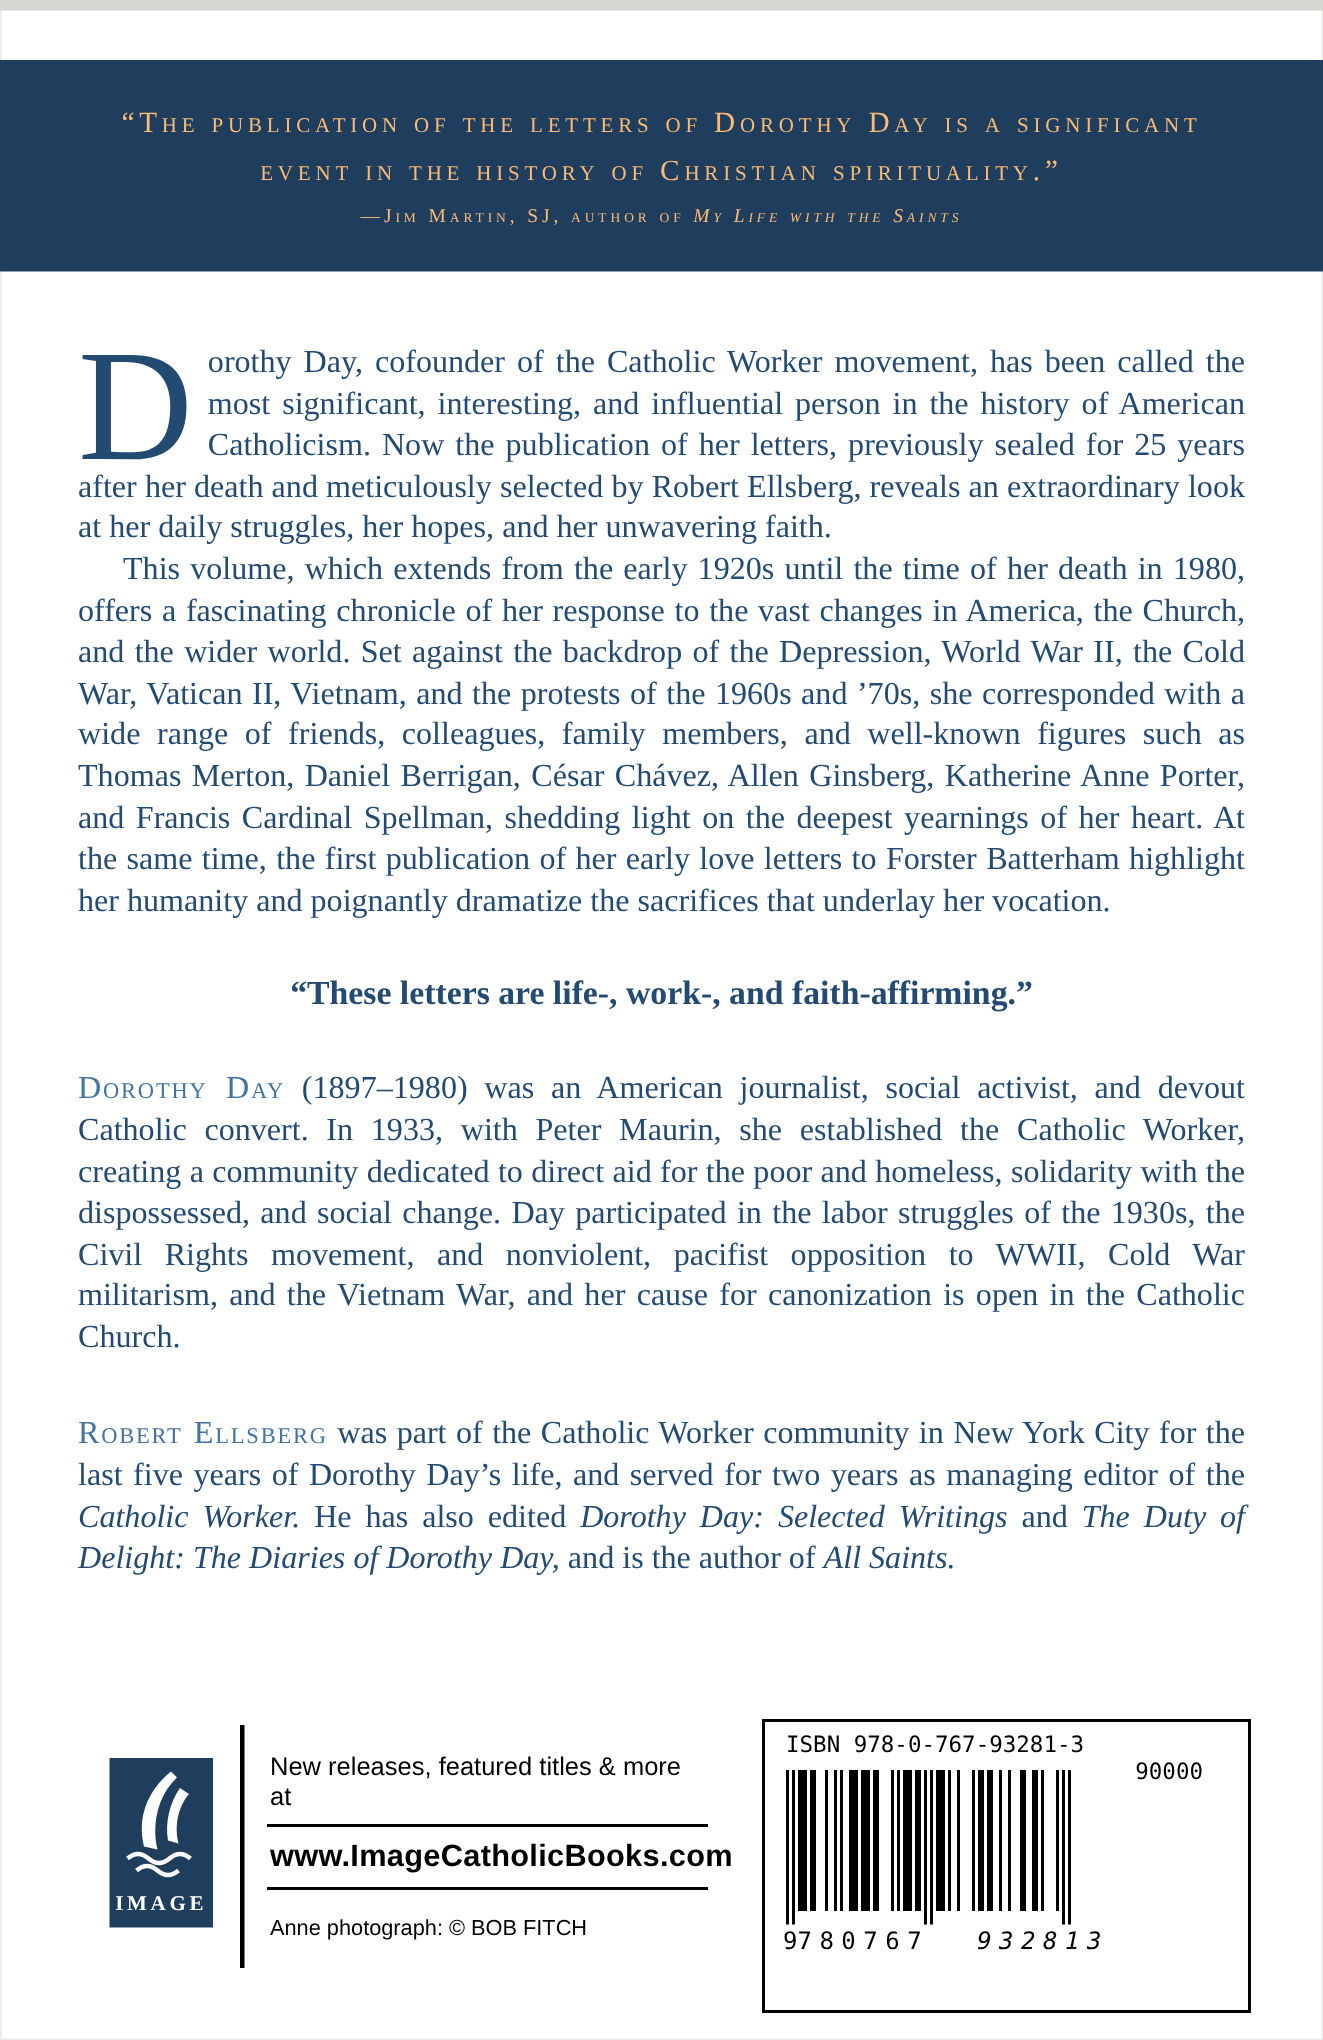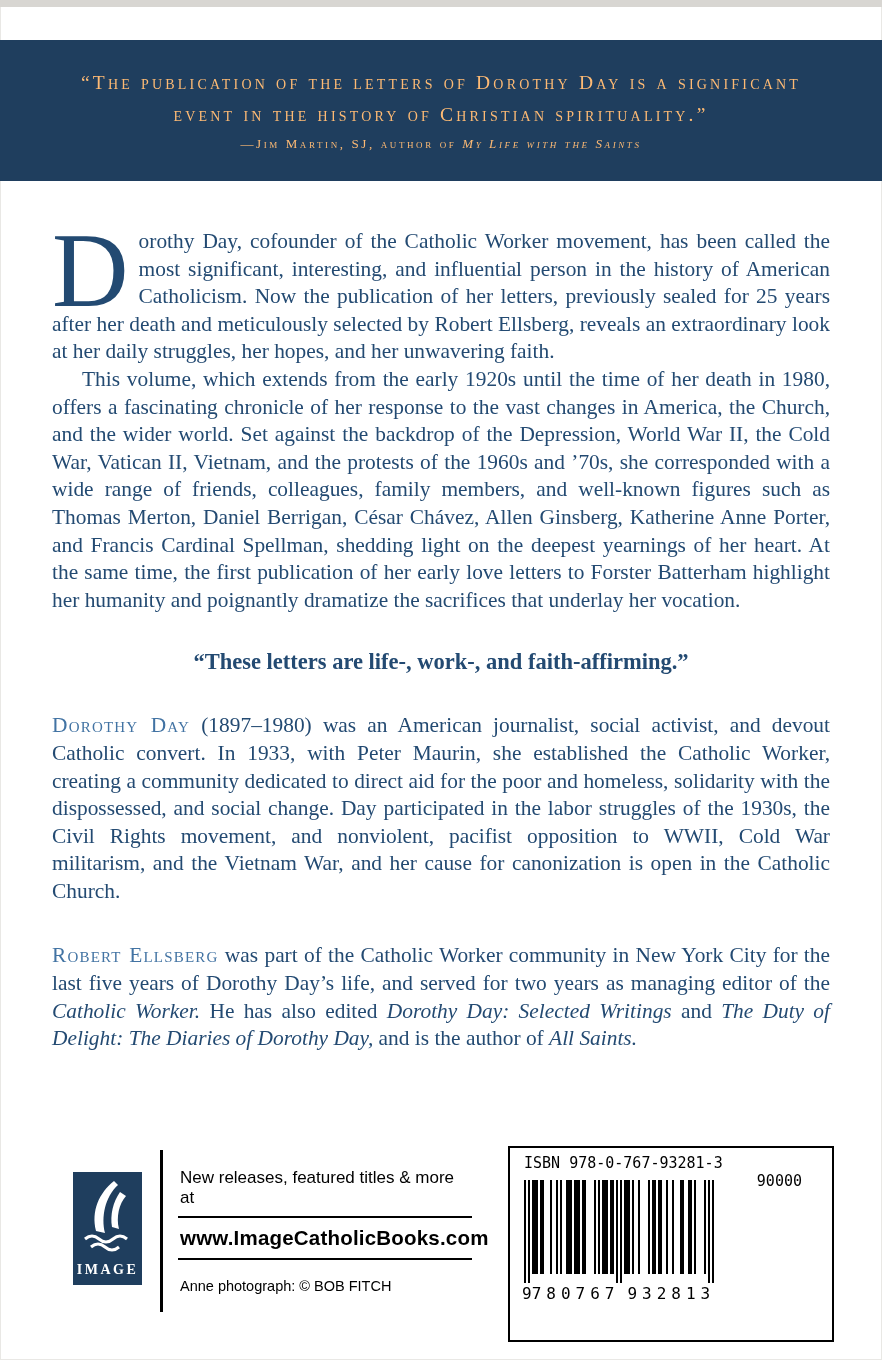--- a/index.html
+++ b/index.html
@@ -116,21 +116,21 @@
     height: 104px; align-items: flex-start;
   }
   .bcm { width: 2px; height: 94px; }
   .bcm.on { background: #000000; }
   .bcm.on.guard { height: 103px; }
   .bc-digits {
     font-family: "DejaVu Sans Mono", monospace; font-size: 16px; color: #000000;
     display: flex; margin-top: 0; margin-left: 2px;
   }
   .bc-digits .g1 { margin-left: 0; letter-spacing: 5px; }
-  .bc-digits .g2 { margin-left: 8px; letter-spacing: 5px; }
+  .bc-digits .g2 { margin-left: 32px; letter-spacing: 5px; font-style: italic; }
 </style>
 </head>
 <body>
 
 <div class="cover">
   <div class="top-strip"></div>
 
   <div class="banner">
     <div class="banner-line">“The publication of the letters of Dorothy Day is a significant</div>
     <div class="banner-line">event in the history of Christian spirituality.”</div>

